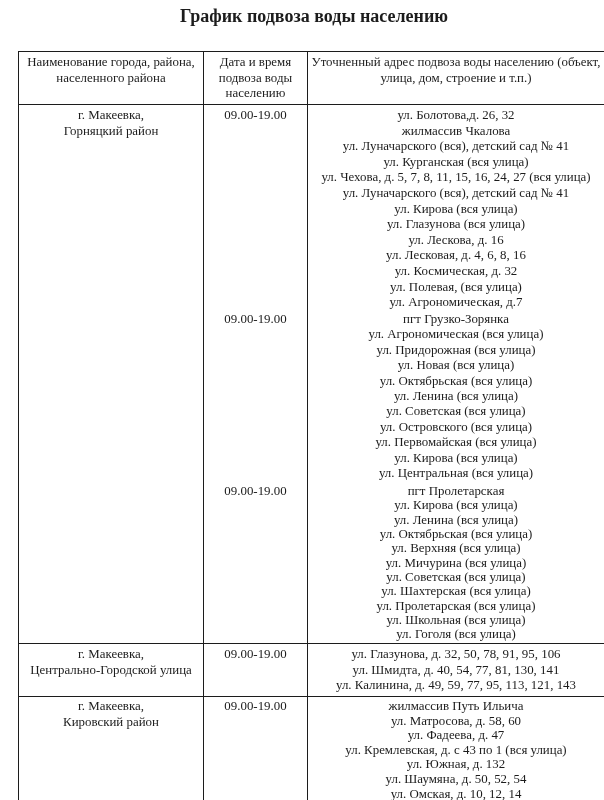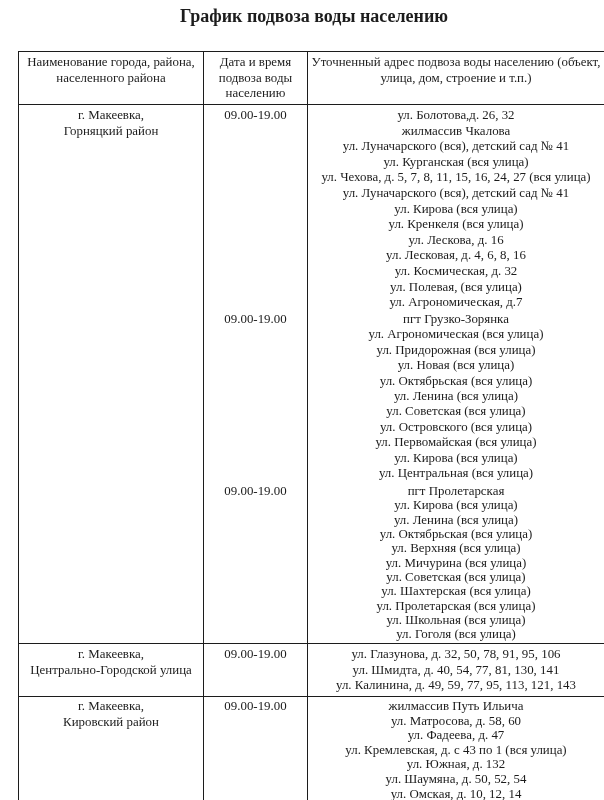--- a/index.html
+++ b/index.html
@@ -87,21 +87,21 @@
       <td>
             <div class="cell r1">
         <div class="abs t0 lh-a">
           <div>ул. Болотова,д. 26, 32</div>
           <div>жилмассив Чкалова</div>
           <div>ул. Луначарского (вся), детский сад № 41</div>
           <div>ул. Курганская (вся улица)</div>
           <div>ул. Чехова, д. 5, 7, 8, 11, 15, 16, 24, 27 (вся улица)</div>
           <div>ул. Луначарского (вся), детский сад № 41</div>
           <div>ул. Кирова (вся улица)</div>
-          <div>ул. Кренкеля (вся улица)</div>
+          <div>ул. Глазунова (вся улица)</div>
           <div>ул. Лескова, д. 16</div>
           <div>ул. Лесковая, д. 4, 6, 8, 16</div>
           <div>ул. Космическая, д. 32</div>
           <div>ул. Полевая, (вся улица)</div>
           <div>ул. Агрономическая, д.7</div>
         </div>
         <div class="abs t1 lh-b">
           <div>пгт Грузко-Зорянка</div>
           <div>ул. Агрономическая (вся улица)</div>
           <div>ул. Придорожная (вся улица)</div>

